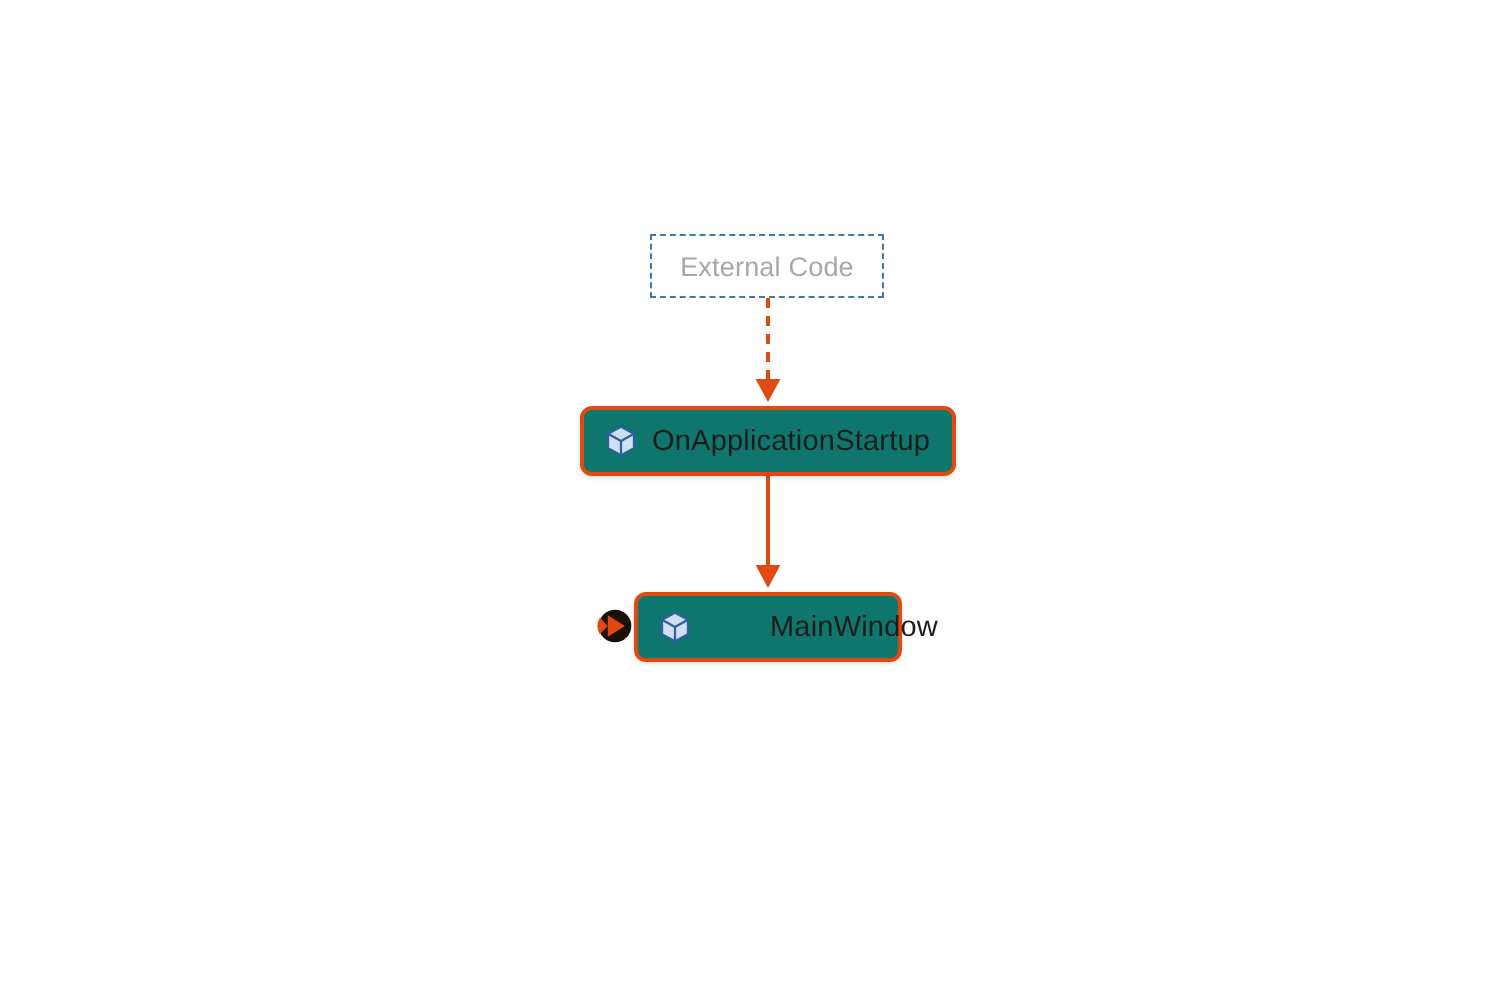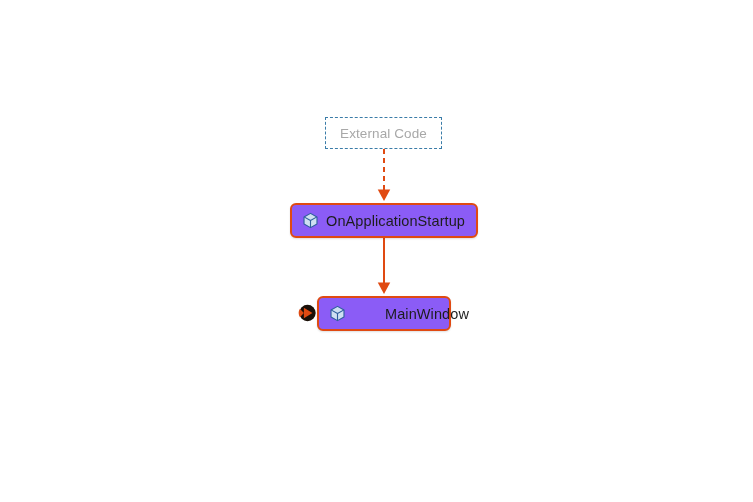--- a/index.html
+++ b/index.html
@@ -44,21 +44,21 @@
   .node-external .label {
     font-size: 13.5px;
     color: #a8a8a8;
     letter-spacing: 0.1px;
   }
 
   
   .node-call {
     border: 2px solid #e04a12;
     border-radius: 6px;
-    background: #8b5cf6;
+    background: #0f766e;
     padding: 0 14px 0 10px;
     box-shadow: 0 1px 2px rgba(0,0,0,0.13);
   }
   .node-call .label {
     font-size: 14.5px;
     color: #1d1d1d;
     letter-spacing: 0.1px;
   }
 
   .node-startup {

